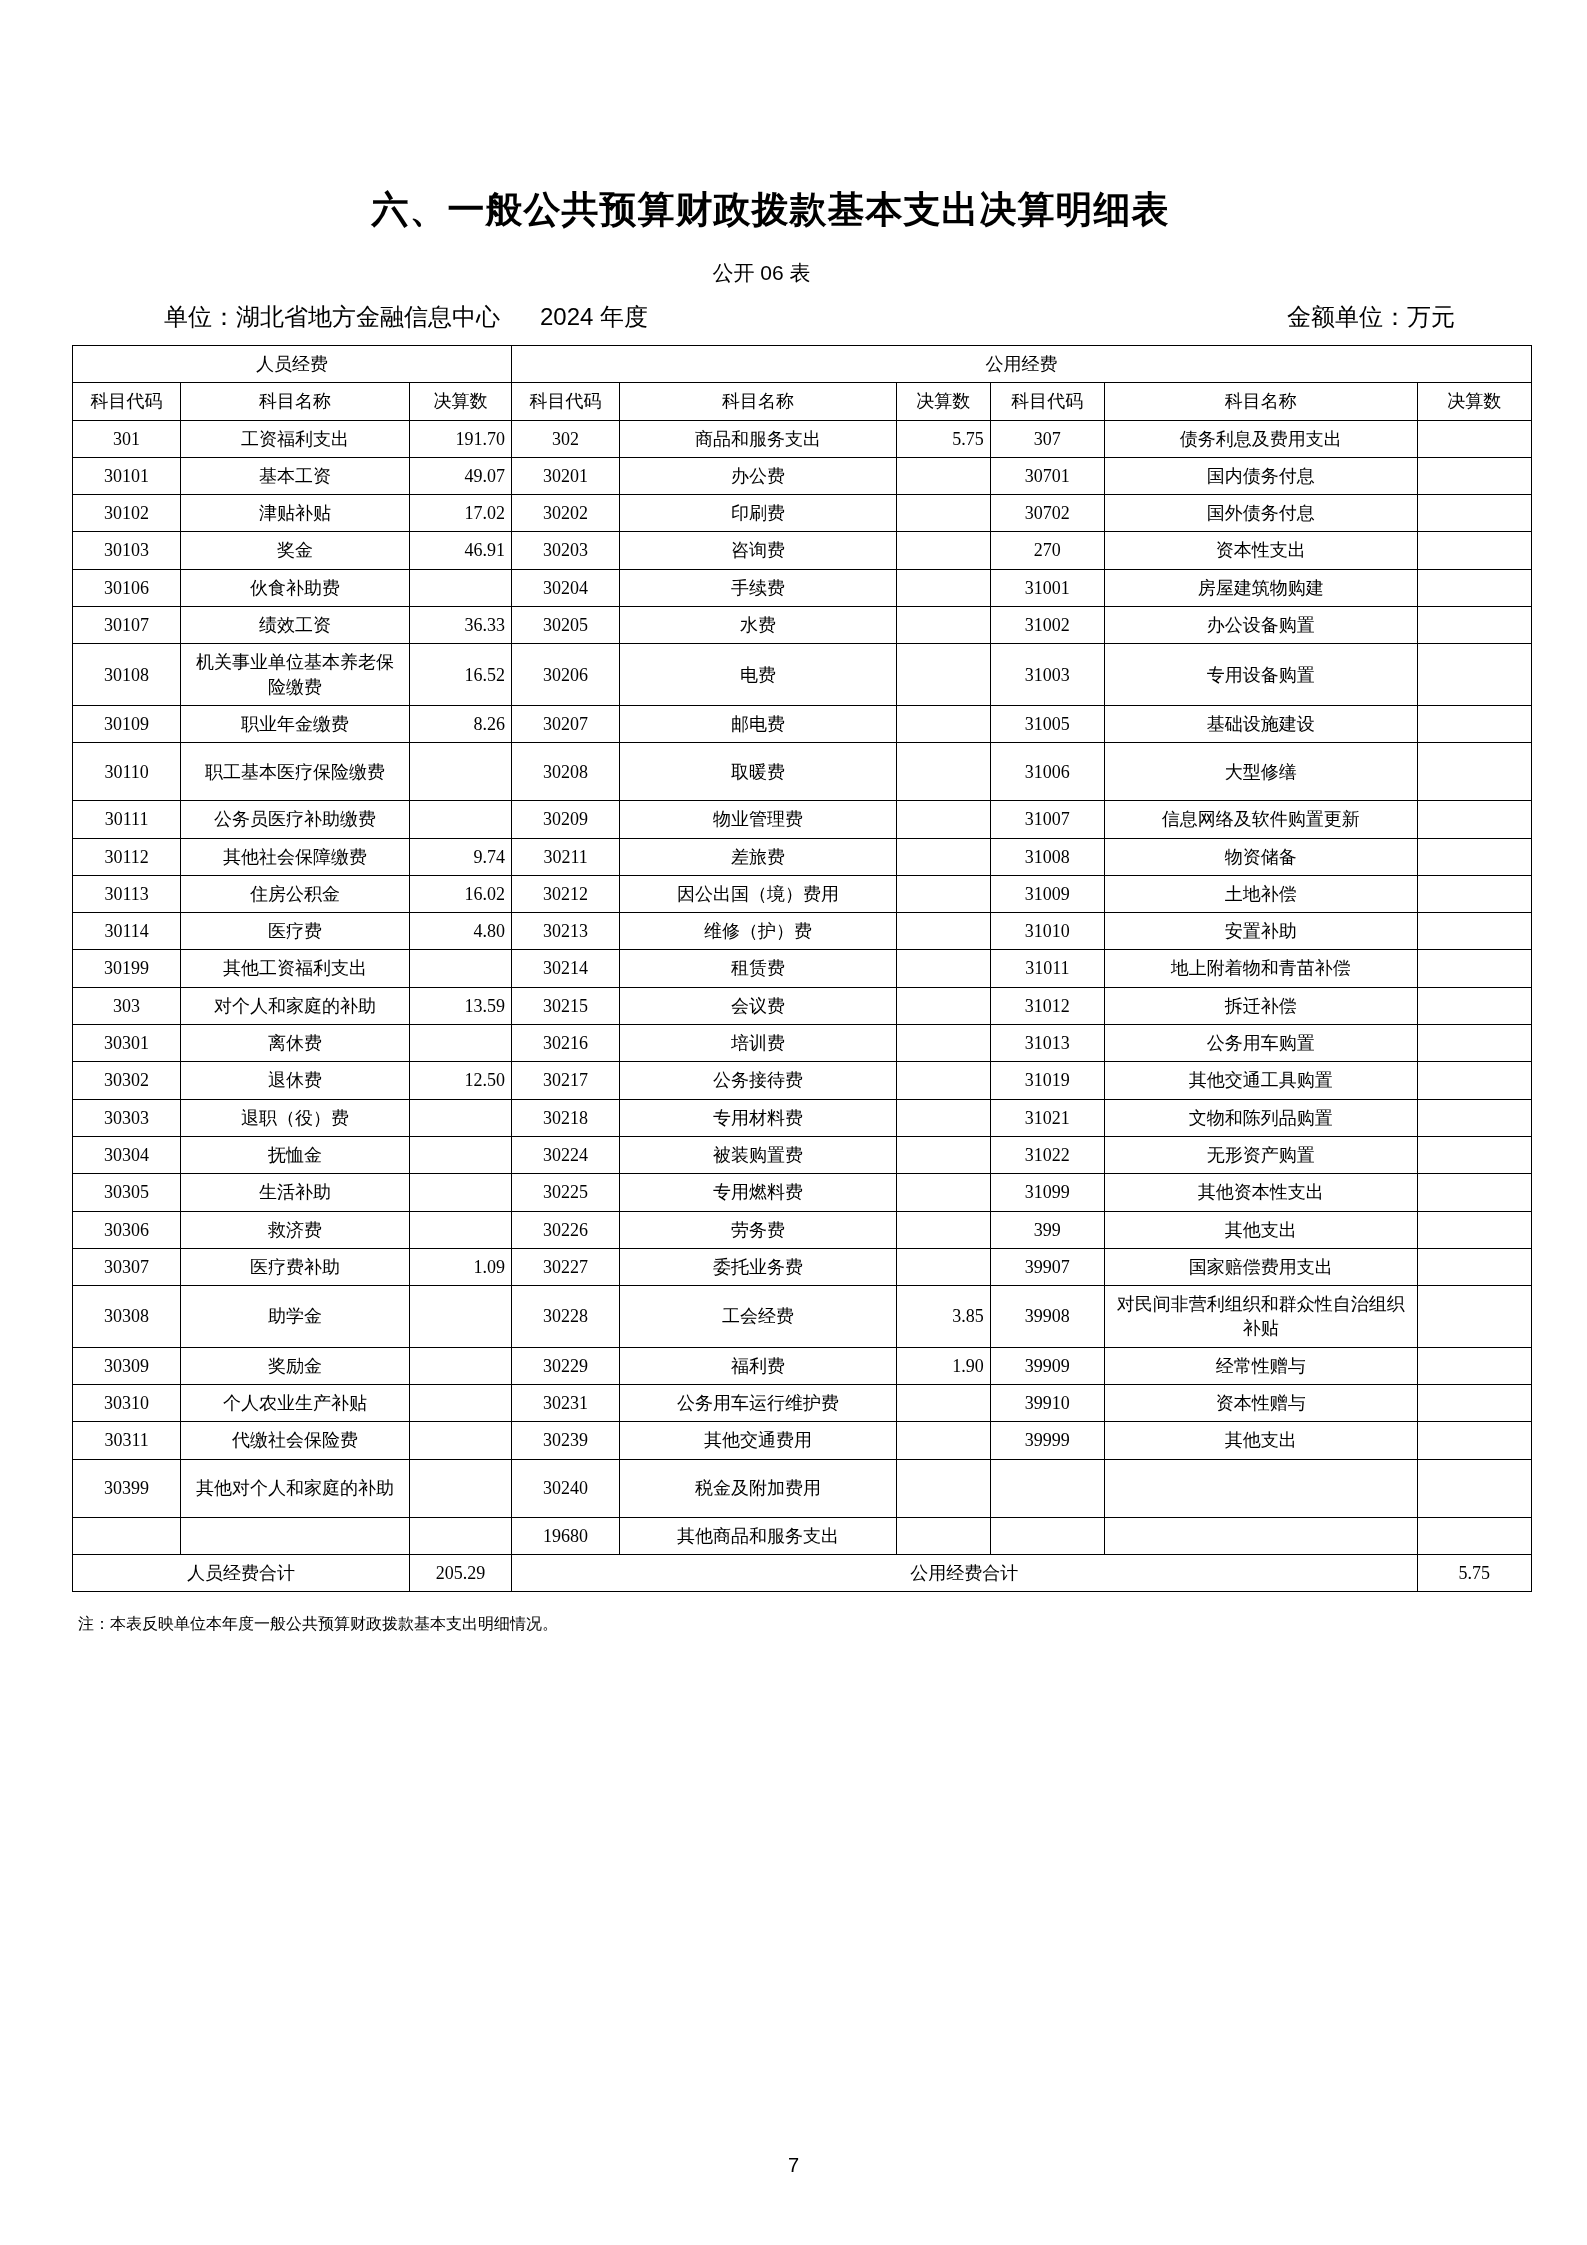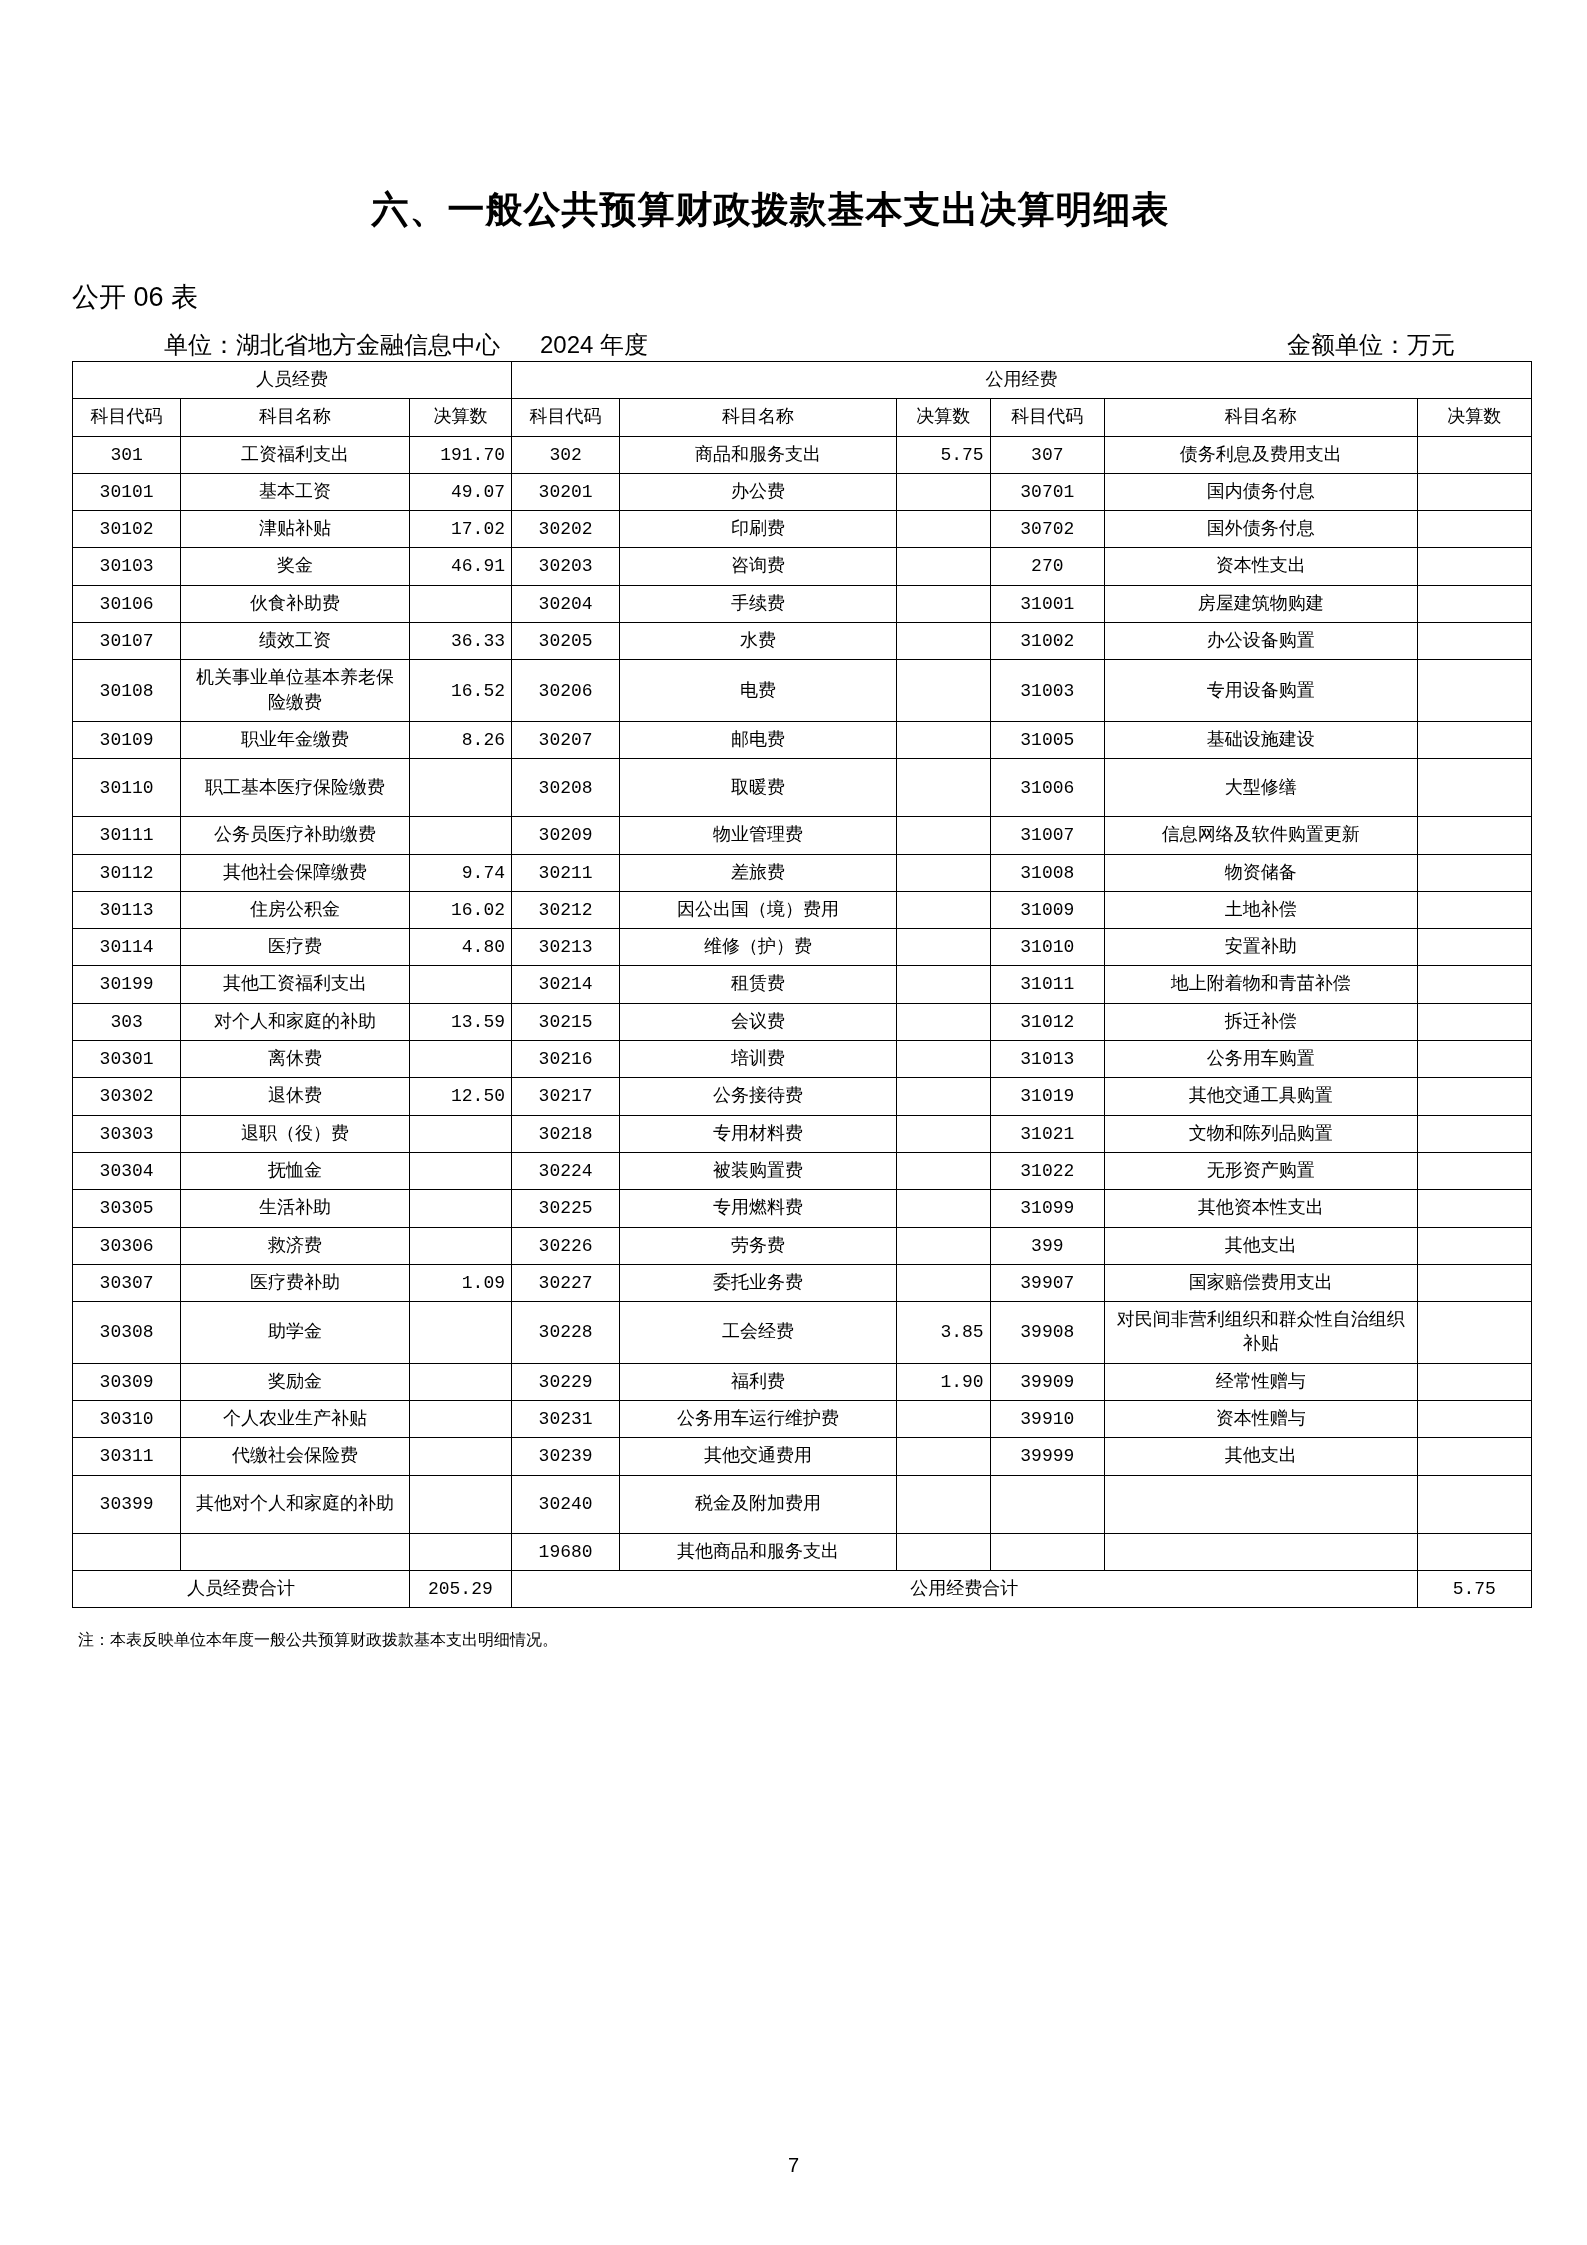--- a/index.html
+++ b/index.html
@@ -23,44 +23,45 @@
   }
   .doc-title {
     text-align: center;
     font-size: 37px;
     font-weight: bold;
     letter-spacing: 1px;
     margin: 55px 0 0 0;
     font-family: "Liberation Sans", "DejaVu Sans", sans-serif;
   }
   .sheet-no {
-    text-align: left;
-    font-size: 27px;
-    margin-top: 44px;
+    text-align: center;
+    font-size: 21px;
+    margin-top: 24px;
     padding-right: 18px;
     font-family: "Liberation Sans", "DejaVu Sans", sans-serif;
   }
   .meta-row {
     display: flex;
     justify-content: space-between;
     align-items: baseline;
     font-size: 24px;
     margin-top: 14px;
     padding: 0 14px 0 92px;
     font-family: "Liberation Sans", "DejaVu Sans", sans-serif;
   }
   .meta-unit { white-space: nowrap; }
   .meta-year { white-space: nowrap; margin-left: 40px; }
   .meta-amount { white-space: nowrap; }
 
   table.main {
     border-collapse: collapse;
     width: 1460px;
+    margin-top: 12px;
     table-layout: fixed;
-    font-family: Liberation Mono, monospace;
+    font-family: Liberation Serif, serif;
   }
   table.main td, table.main th {
     border: 1px solid #000;
     font-size: 18px;
     font-weight: normal;
     padding: 6px 6px;
     line-height: 1.35;
     height: 22px;
     vertical-align: middle;
   }

